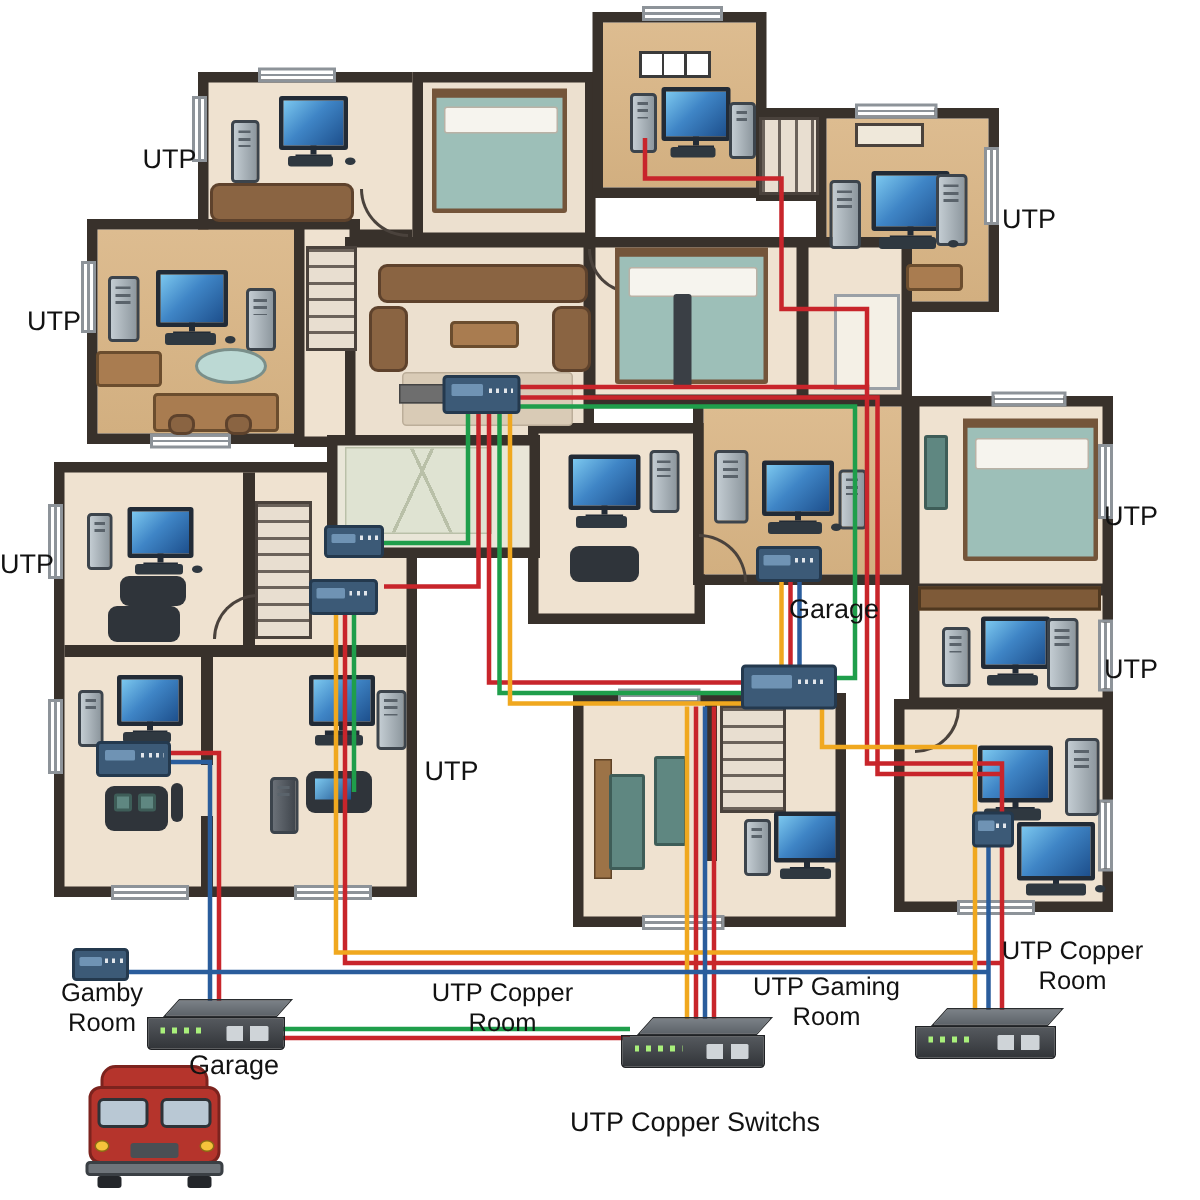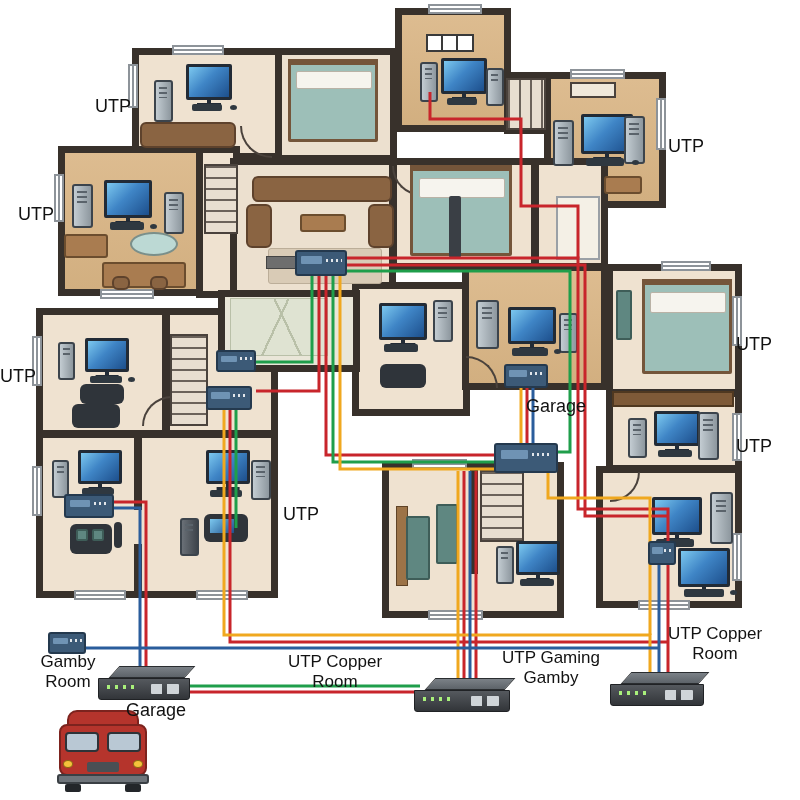--- a/index.html
+++ b/index.html
@@ -316,17 +316,18 @@
   <div class="lbl big" style="left:668px;top:136px">UTP</div>
   <div class="lbl big" style="left:736px;top:334px">UTP</div>
   <div class="lbl big" style="left:736px;top:436px">UTP</div>
   <div class="lbl big" style="left:526px;top:396px">Garage</div>
   <div class="lbl big" style="left:126px;top:700px">Garage</div>
   <div class="lbl c" style="left:30px;top:652px;width:76px">Gamby
 Room</div>
   <div class="lbl c" style="left:276px;top:652px;width:118px">UTP Copper
 Room</div>
   <div class="lbl c" style="left:492px;top:648px;width:118px">UTP Gaming
-Gamby</div>
+Room</div>
   <div class="lbl c" style="left:656px;top:624px;width:118px">UTP Copper
 Room</div>
+  <div class="lbl big" style="left:380px;top:738px">UTP Copper Switchs</div>
 
 </div>
 
 </body></html>

